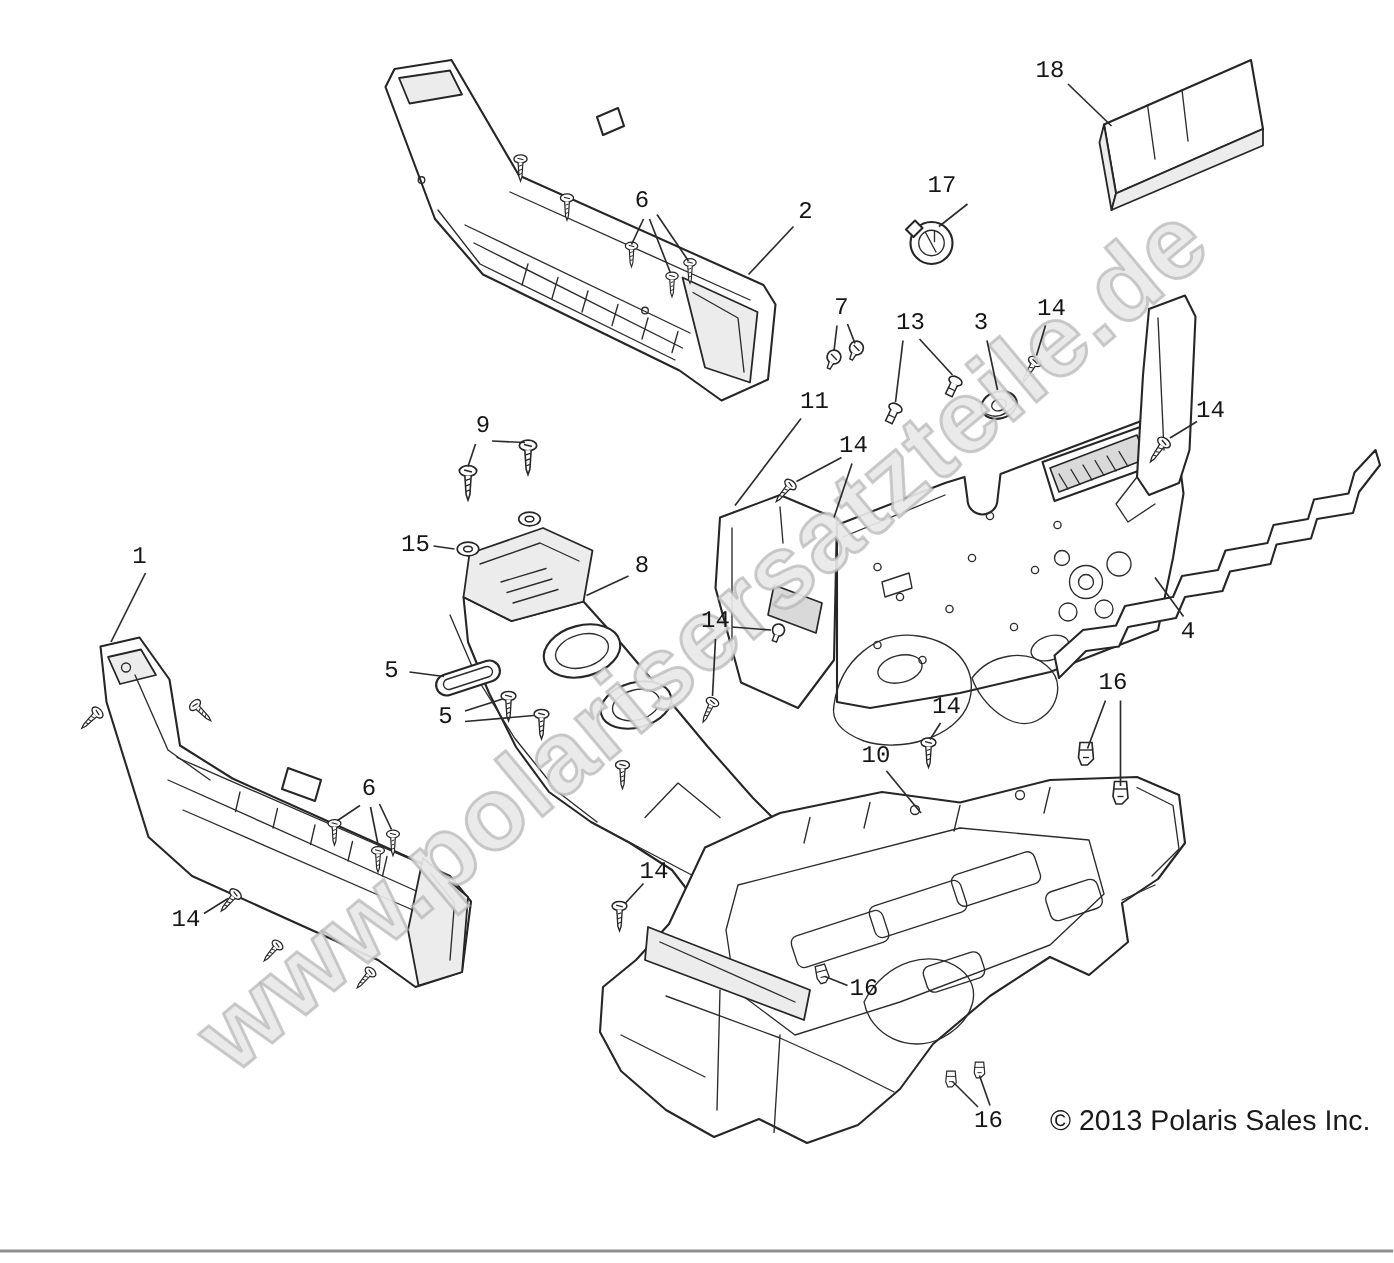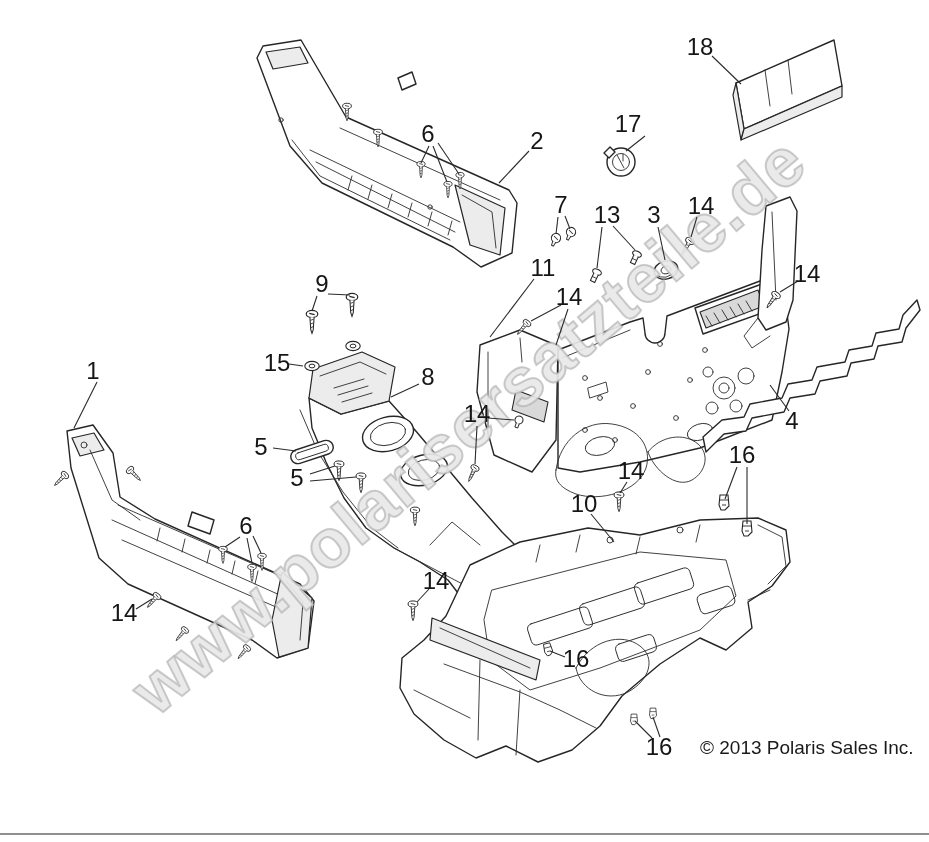--- a/index.html
+++ b/index.html
@@ -14,21 +14,21 @@
     transform:translate(-50%,-50%) rotate(-40deg);
     font-weight:bold;font-size:68px;letter-spacing:1px;
     color:rgba(238,238,238,0.85);
     -webkit-text-stroke:2px rgba(173,173,173,0.6);
     text-shadow:0 0 1px rgba(160,160,160,0.5);
     pointer-events:none;
   }
   #leaders{z-index:3;pointer-events:none;}
   .callout{
     position:absolute;z-index:4;transform:translate(-50%,-50%);
-    font-size:24px;color:#161616;line-height:1;letter-spacing:0;
+    font-size:16px;color:#161616;line-height:1;letter-spacing:0;font-family:Liberation Mono, monospace;
   }
   .copyright{
     position:absolute;left:700px;top:737px;z-index:5;
     font-size:19px;color:#1a1a1a;white-space:nowrap;
   }
   .footer-rule{
     position:absolute;left:0;top:833px;width:929px;height:2px;
     z-index:6;
   }
   svg .tn{fill:none;stroke:#2c2c2c;stroke-width:0.9;stroke-linejoin:round;stroke-linecap:round;}

